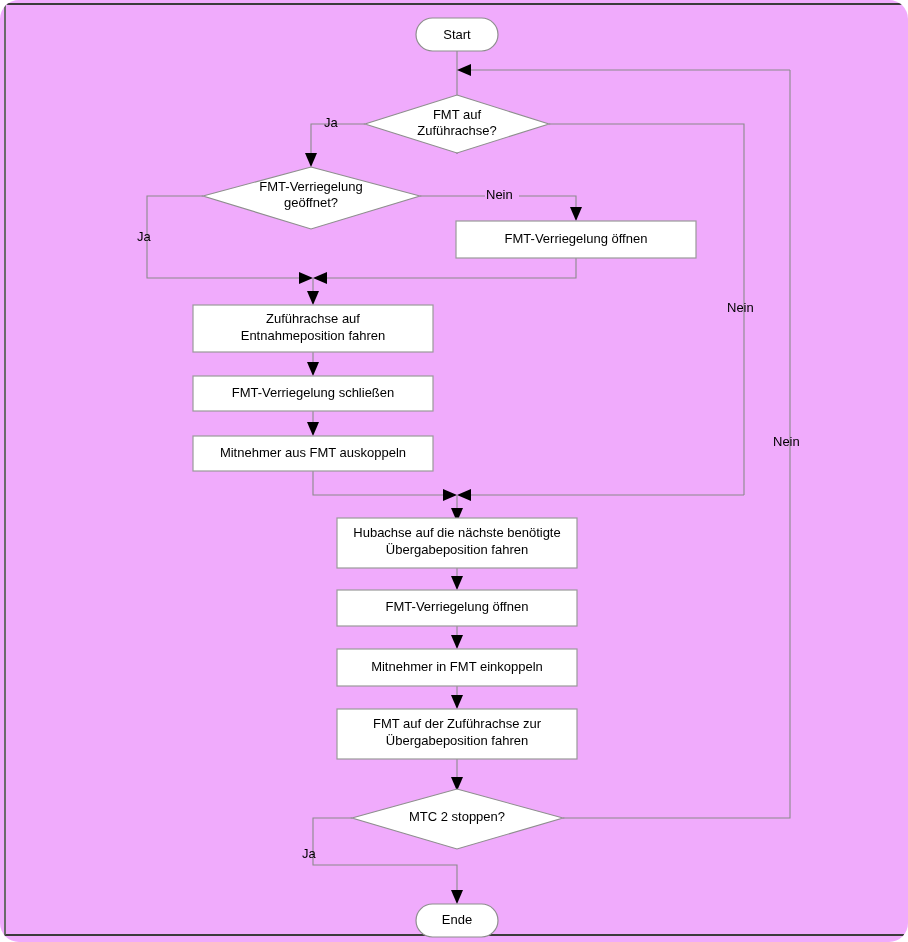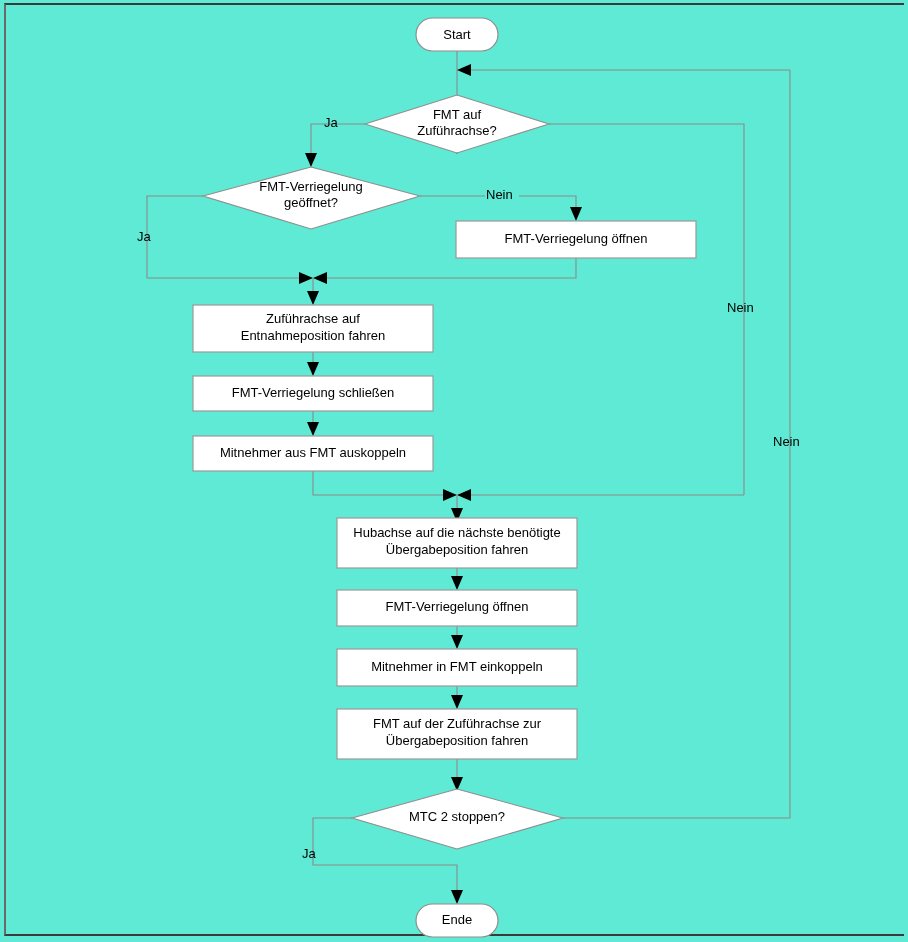--- a/index.html
+++ b/index.html
@@ -7,22 +7,23 @@
     padding: 0;
     background: #ffffff;
   }
   body {
     font-family: "Liberation Sans", sans-serif;
   }
   #page {
     position: relative;
     width: 908px;
     height: 942px;
-    background: #5eead4;
+    background: #f0abfc;
     overflow: hidden;
+    border-radius: 19px;
   }
   #frame {
     position: absolute;
     left: 4px;
     top: 3px;
     width: 900px;
     height: 933px;
     border-top: 2px solid #3b3b3b;
     border-left: 2px solid #6a6a6a;
     border-bottom: 2px solid #3b3b3b;

